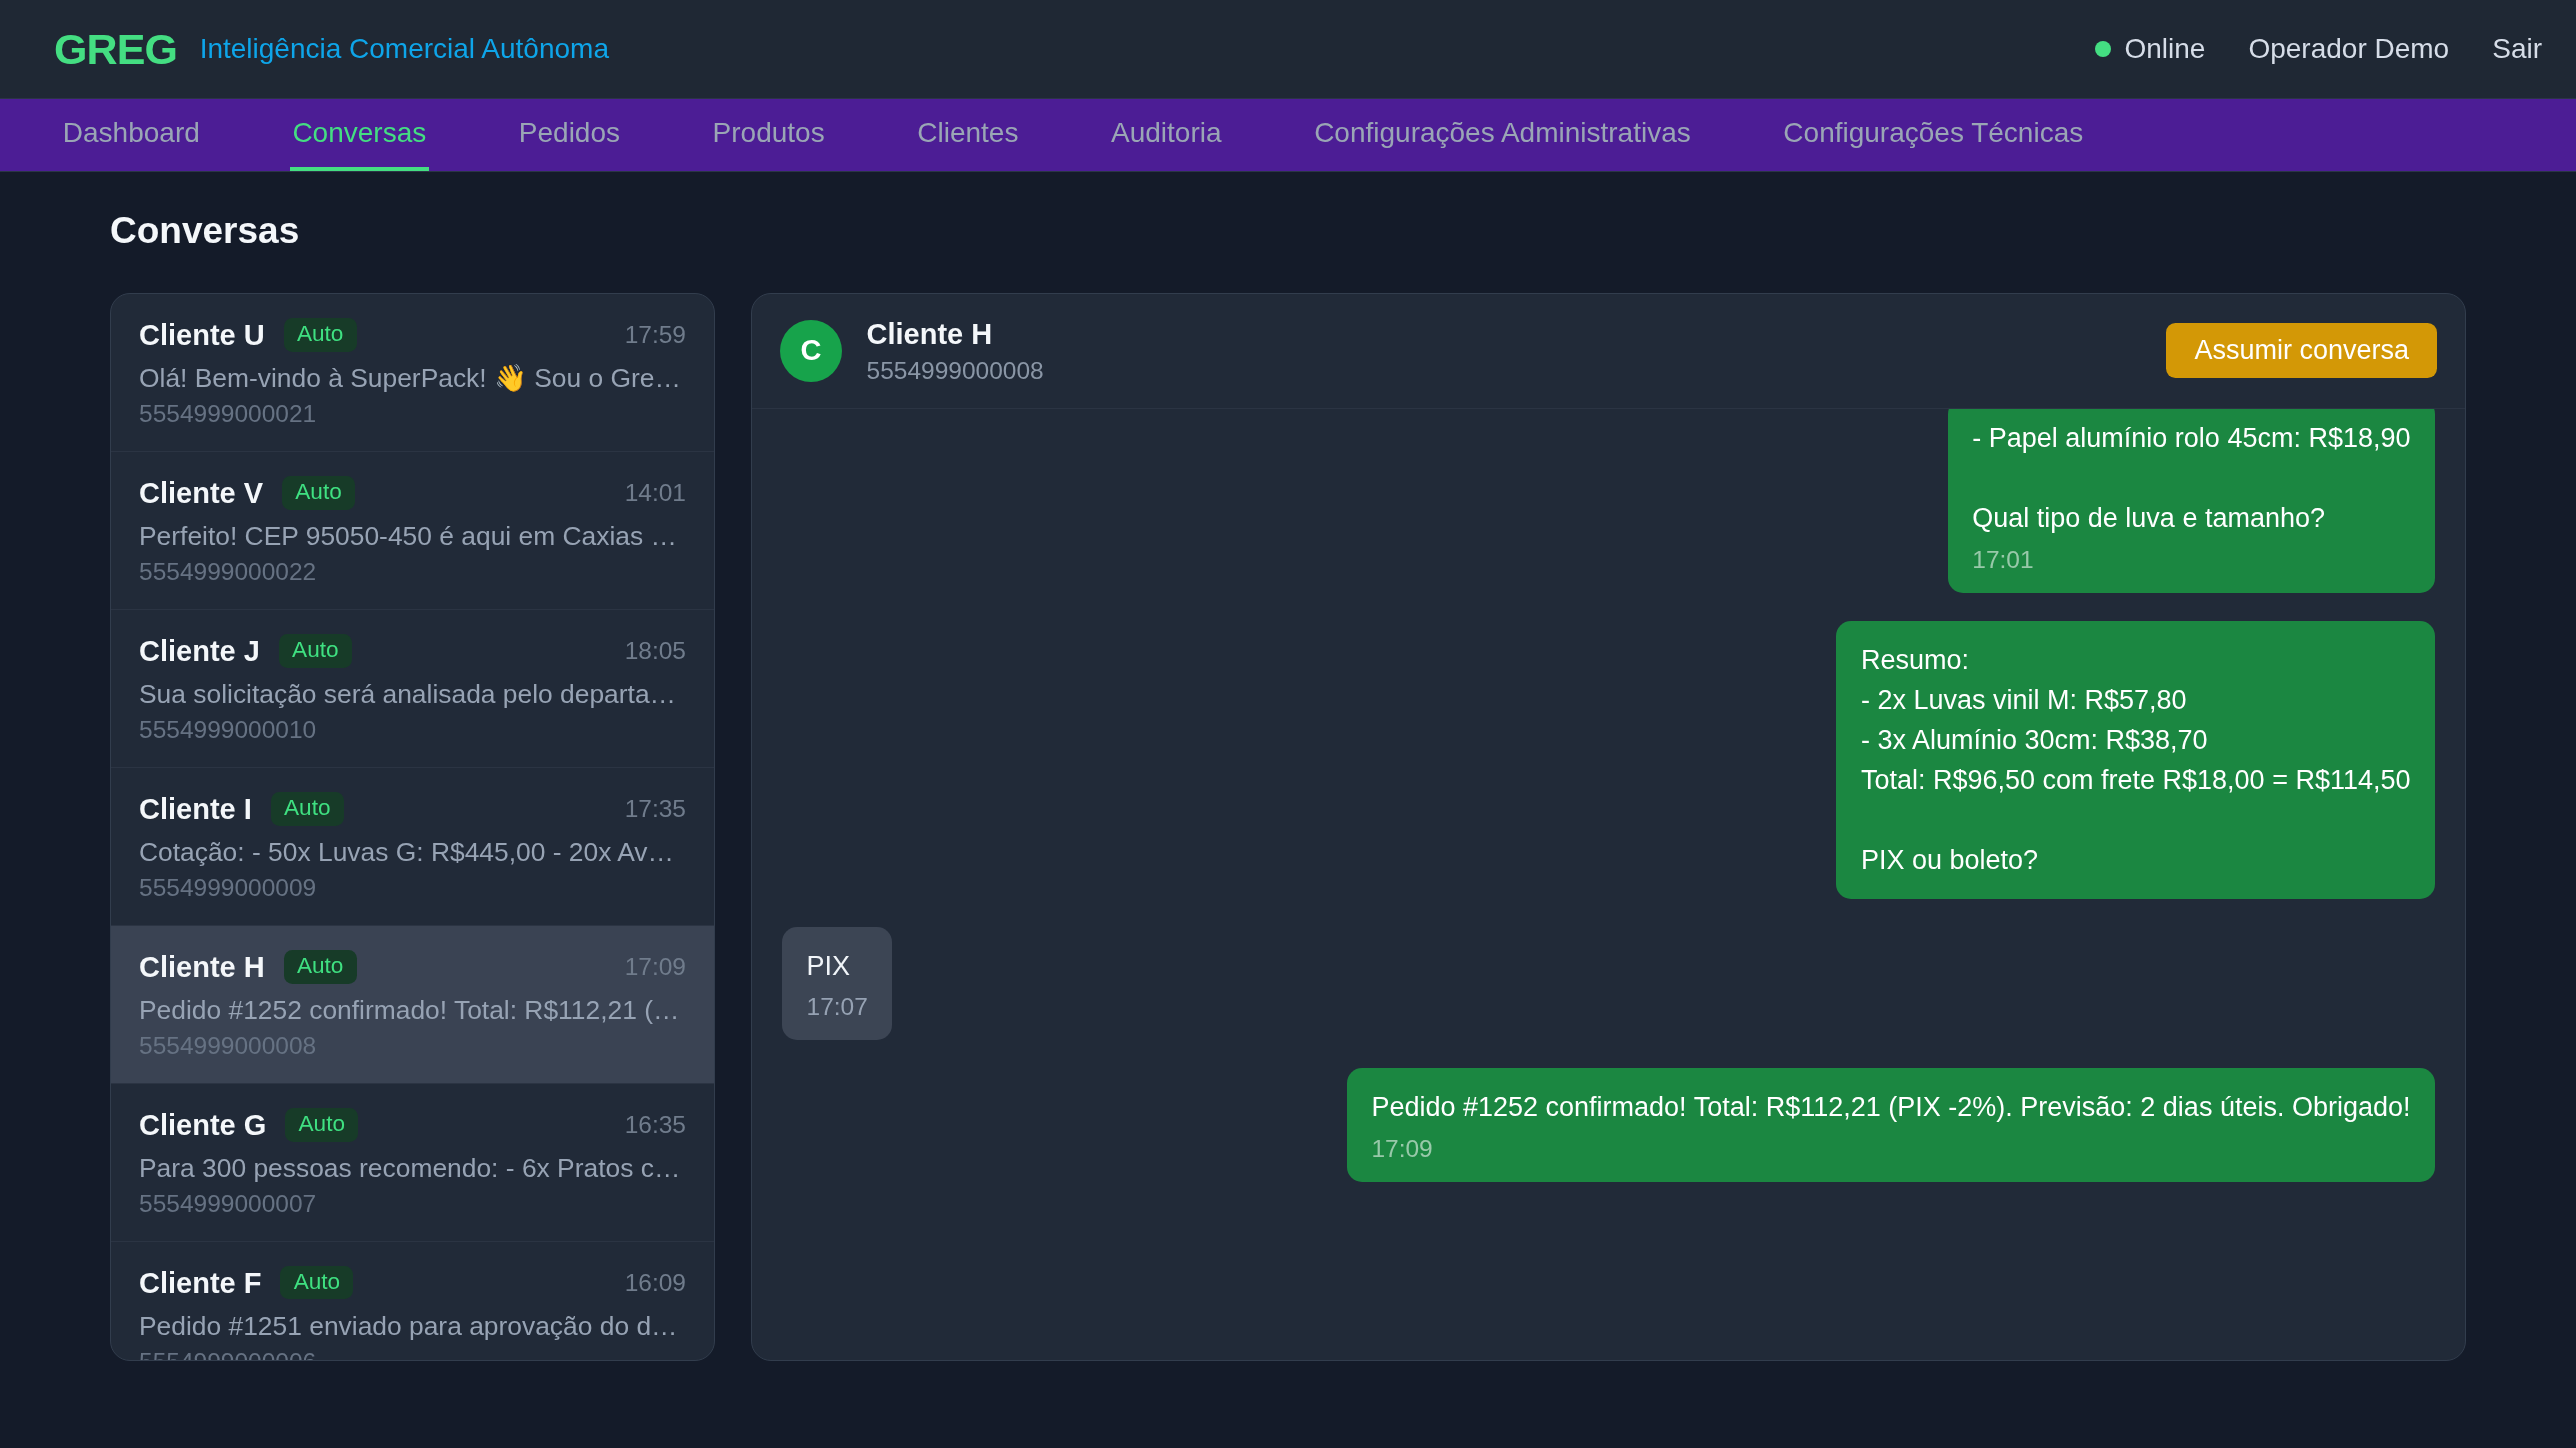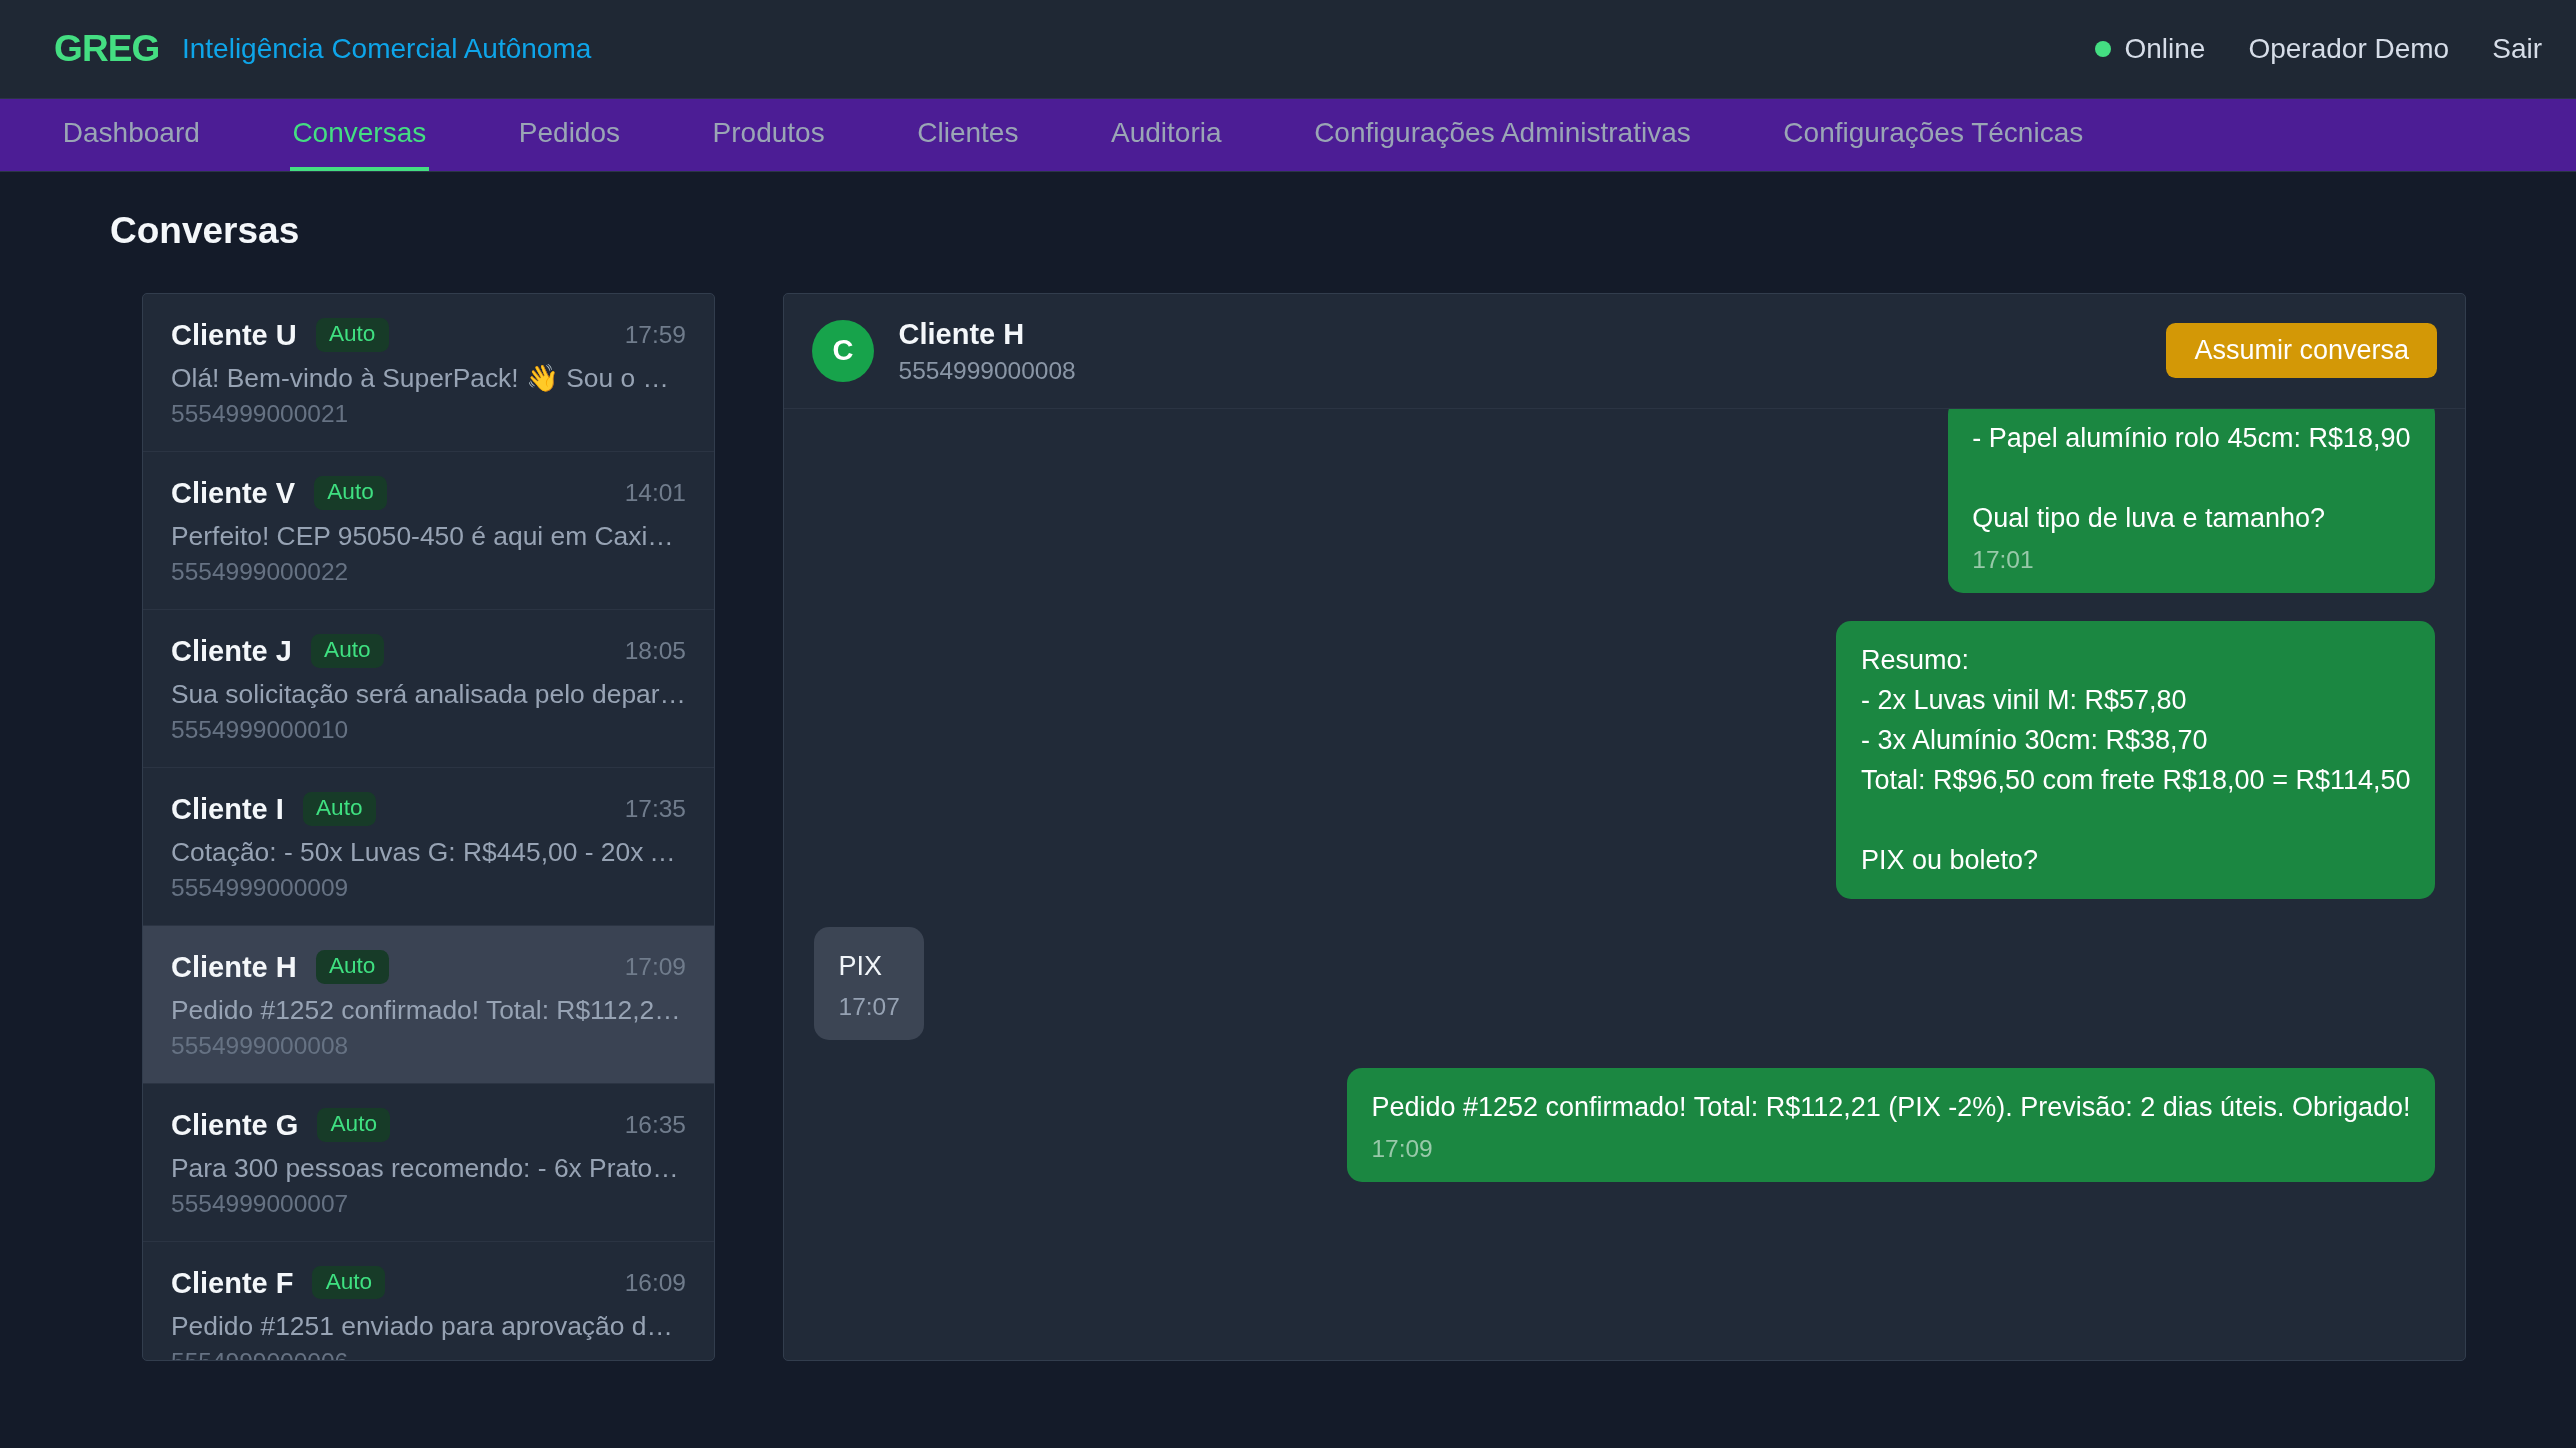--- a/index.html
+++ b/index.html
@@ -9,42 +9,42 @@
     font-family:"Liberation Sans", sans-serif;
     overflow:hidden;
     color:#e5eaf1;
   }
 
   
   .app-header {
     height:99px; background:#1f2834; border-bottom:0.9px solid #2b3545;
     display:flex; align-items:center; padding:0 34px 0 54px;
   }
-  .logo { color:#44de82; font-size:37px; font-weight:bold; letter-spacing:-0.9px; }
+  .logo { color:#44de82; font-size:43px; font-weight:bold; letter-spacing:-0.9px; }
   .app-subtitle { color:#0ea5e9; font-size:28px; margin-left:22.6px; font-weight:400; }
   .header-right { margin-left:auto; display:flex; align-items:flex-start; gap:43px; font-size:28px; color:#d6dde8; }
   .online-wrap { display:flex; align-items:center; gap:14px; }
   .online-dot { width:16px; height:16px; border-radius:50%; background:#44de82; }
 
   
   .nav-bar {
     height:73px; background:#4c1d95; border-bottom:0.9px solid #2b3545;
     display:flex; align-items:stretch; padding:0 60px; gap:87px;
   }
   .nav-tab {
     display:flex; align-items:center; font-size:28px; color:#9aa6b5;
     border-bottom:4.7px solid transparent; cursor:pointer; padding:0 2.8px;
   }
   .nav-tab.active { color:#44de82; border-bottom-color:#44de82; }
 
   
   .main { padding:0 110px; }
   .page-title { font-size:37px; font-weight:bold; color:#f4f7fa; margin:38px 0 41px; }
   .layout { display:grid; grid-template-columns:605px 1fr; gap:36px; height:1068px; }
-  .panel { background:#212a38; border:0.9px solid #323d4d; border-radius:5px; overflow:hidden;margin-left:32px; }
+  .panel { background:#212a38; border:0.9px solid #323d4d; border-radius:20px; overflow:hidden; }
 
   
   .conv-list { display:flex; flex-direction:column; overflow:hidden; }
   .conv-item { padding:23.6px 28px 22.6px 28px; border-bottom:0.9px solid #2b3443; cursor:pointer; flex:none; }
   .conv-item.selected { background:#3a4353; }
   .conv-row1 { display:flex; align-items:center; gap:19px; }
   .conv-name { font-size:29px; font-weight:bold; color:#f4f7fa; line-height:34px; }
   .badge { background:#173b28; color:#3fe081; font-size:22.6px; line-height:22.6px; padding:5.7px 13.2px; border-radius:8.5px; }
   .conv-time { margin-left:auto; color:#707c8c; font-size:24.5px; }
   .conv-preview { margin-top:11.3px; color:#97a3b4; font-size:26.4px; line-height:30px;

